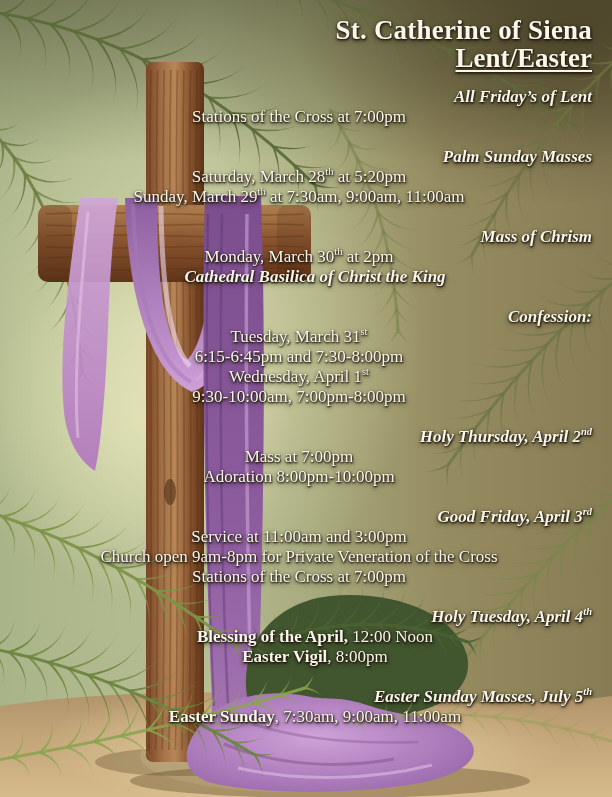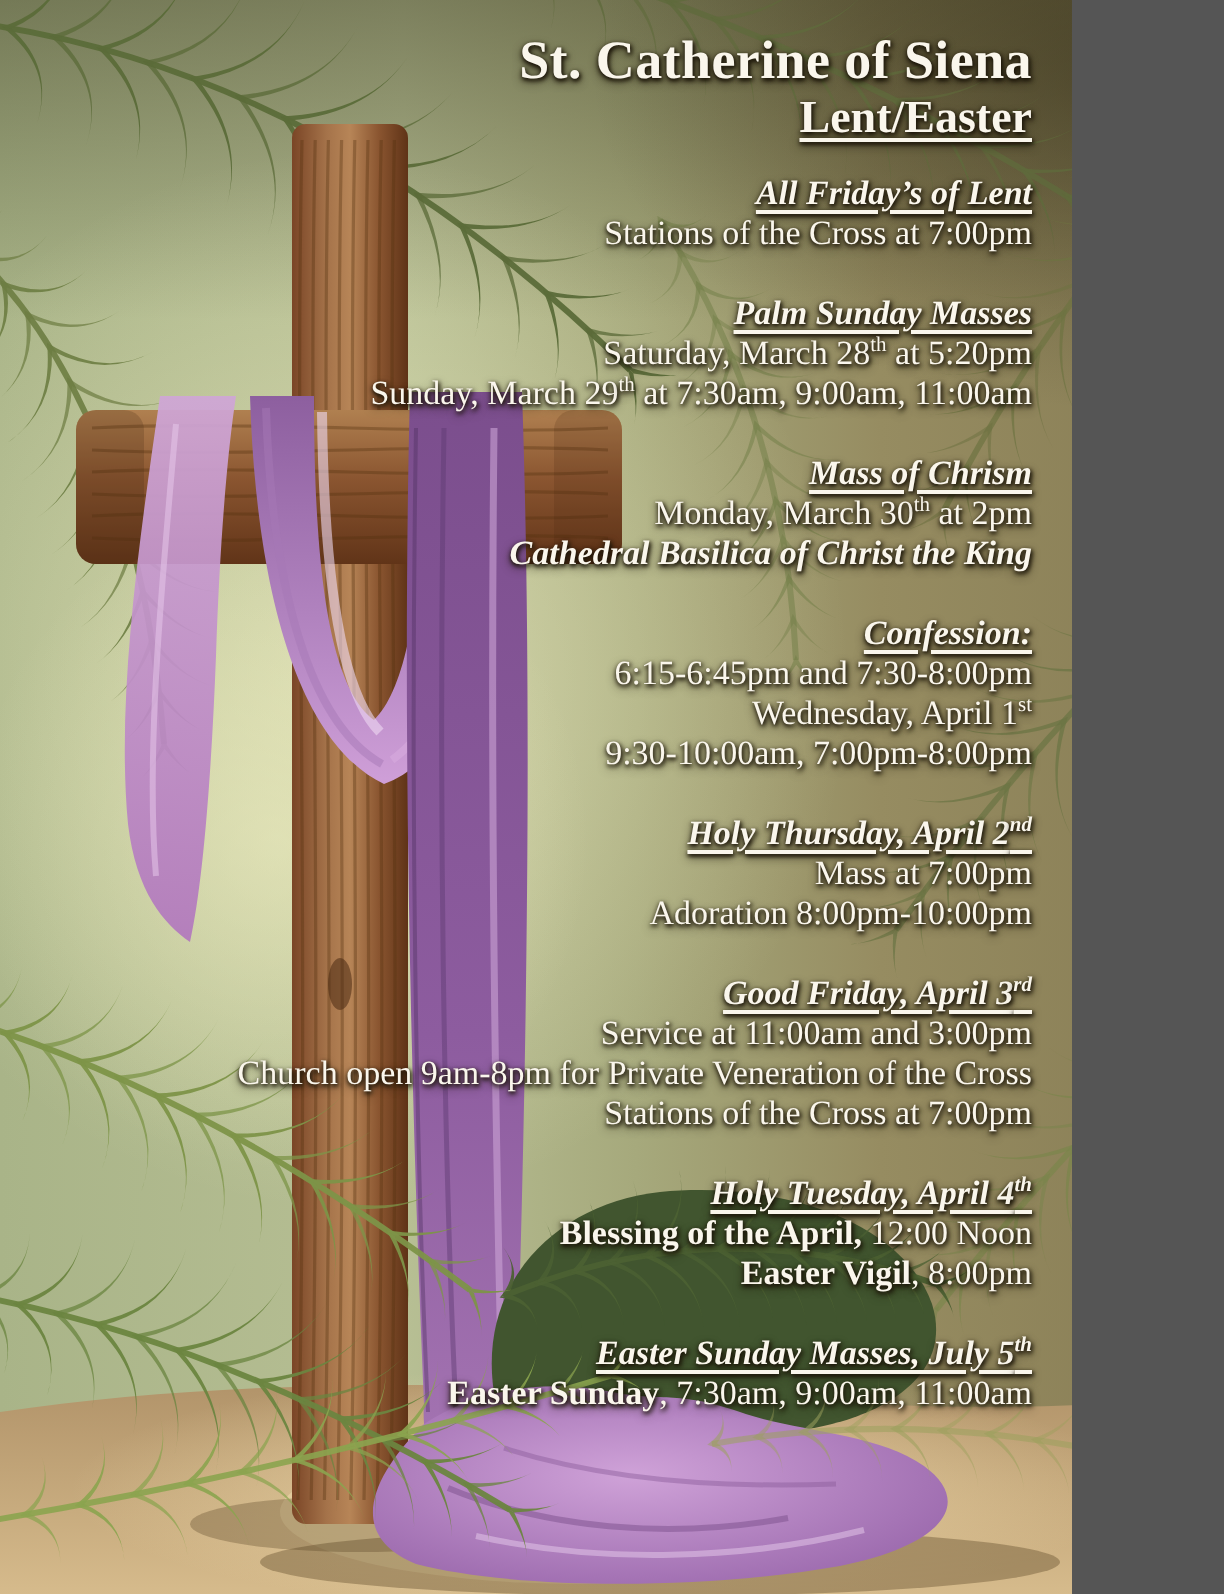--- a/index.html
+++ b/index.html
@@ -1,28 +1,28 @@
 <!DOCTYPE html>
 <html><head>
 <meta charset="utf-8">
 <style>
   html,body{margin:0;padding:0;background:#555;}
-  .page{position:relative;width:536px;height:797px;overflow:hidden;
+  .page{position:relative;width:612px;height:797px;overflow:hidden;
         font-family:"Liberation Serif","DejaVu Serif",serif;background:#7f1d1d;}
   svg.art{position:absolute;left:0;top:0;width:612px;height:797px;display:block;}
   .overlay{position:absolute;top:14px;right:20px;width:586px;text-align:right;
            color:#faf6ec;
            text-shadow:0 1px 2px rgba(28,22,10,.95),0 2px 5px rgba(28,22,10,.7),1px 1px 2px rgba(28,22,10,.8);}
   .title{font-size:27px;font-weight:700;line-height:32px;letter-spacing:.2px;}
-  .subtitle{font-size:23px;font-weight:700;line-height:25px;text-decoration:underline;
+  .subtitle{font-size:27px;font-weight:700;line-height:25px;text-decoration:underline;
             text-decoration-thickness:2px;text-underline-offset:3px;margin-bottom:16px;}
   .section{margin-bottom:20px;}
   .sec-header{font-size:17px;line-height:20px;font-weight:700;font-style:italic;}
-  .sec-header .hdr{text-decoration:underline;text-decoration-thickness:2px;text-underline-offset:3px;}
-  .sec-line{font-size:17px;line-height:20px;}
+  .sec-header .hdr{text-decoration-thickness:2px;text-underline-offset:3px;}
+  .sec-line{font-size:17px;line-height:20px;text-align:center;}
   .b{font-weight:700;margin-left:32px;}
   .i{font-style:italic;}
   .overlay sup{font-size:10.5px;line-height:0;vertical-align:super;}
 </style>
 </head>
 <body>
 
 <div class="page">
 
   <svg class="art" viewBox="0 0 612 797" aria-hidden="true">
@@ -523,20 +523,21 @@
           <div class="sec-line"><span>Saturday, March 28</span><sup>th</sup><span> at 5:20pm</span></div>
           <div class="sec-line"><span>Sunday, March 29</span><sup>th</sup><span> at 7:30am, 9:00am, 11:00am</span></div>
         </div>
         <div class="section">
           <div class="sec-header"><span class="hdr"><span>Mass of Chrism</span></span></div>
           <div class="sec-line"><span>Monday, March 30</span><sup>th</sup><span> at 2pm</span></div>
           <div class="sec-line"><span class="b i">Cathedral Basilica of Christ the King</span></div>
         </div>
         <div class="section">
           <div class="sec-header"><span class="hdr"><span>Confession:</span></span></div>
+          <div class="sec-line"><span>Tuesday, March 31</span><sup>st</sup></div>
           <div class="sec-line"><span>6:15-6:45pm and 7:30-8:00pm</span></div>
           <div class="sec-line"><span>Wednesday, April 1</span><sup>st</sup></div>
           <div class="sec-line"><span>9:30-10:00am, 7:00pm-8:00pm</span></div>
         </div>
         <div class="section">
           <div class="sec-header"><span class="hdr"><span>Holy Thursday, April 2</span><sup>nd</sup></span></div>
           <div class="sec-line"><span>Mass at 7:00pm</span></div>
           <div class="sec-line"><span>Adoration 8:00pm-10:00pm</span></div>
         </div>
         <div class="section">

